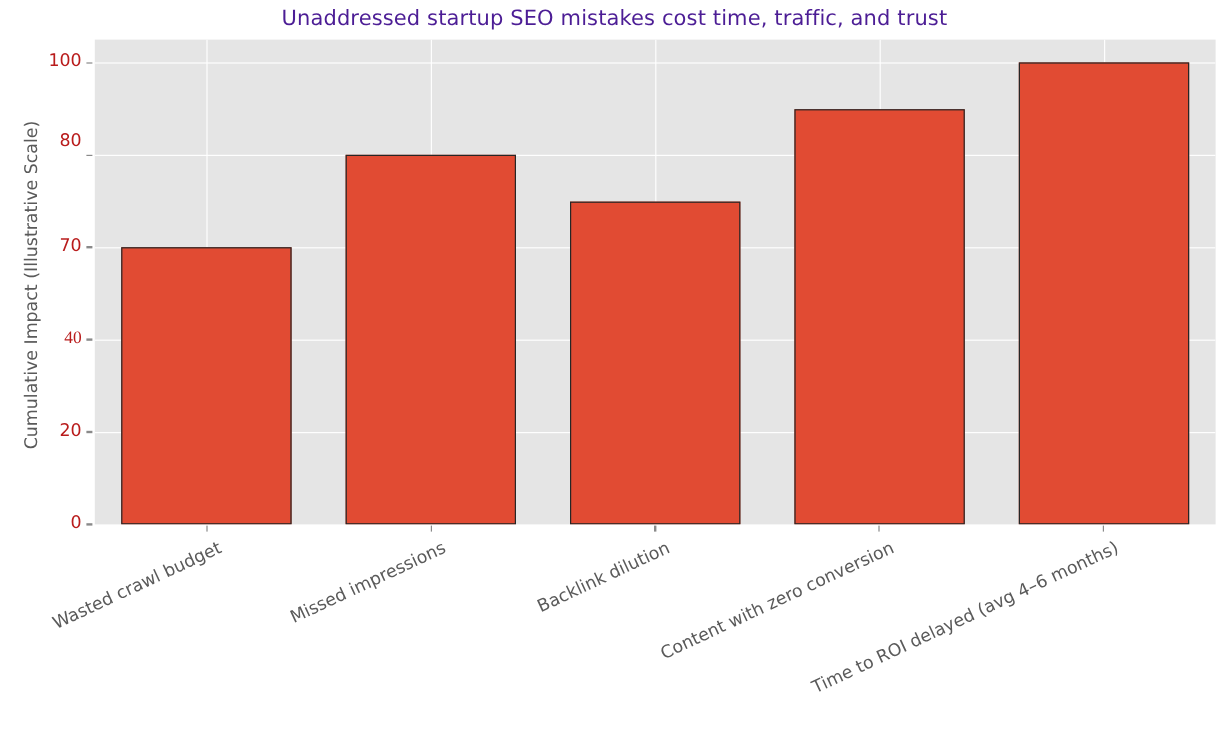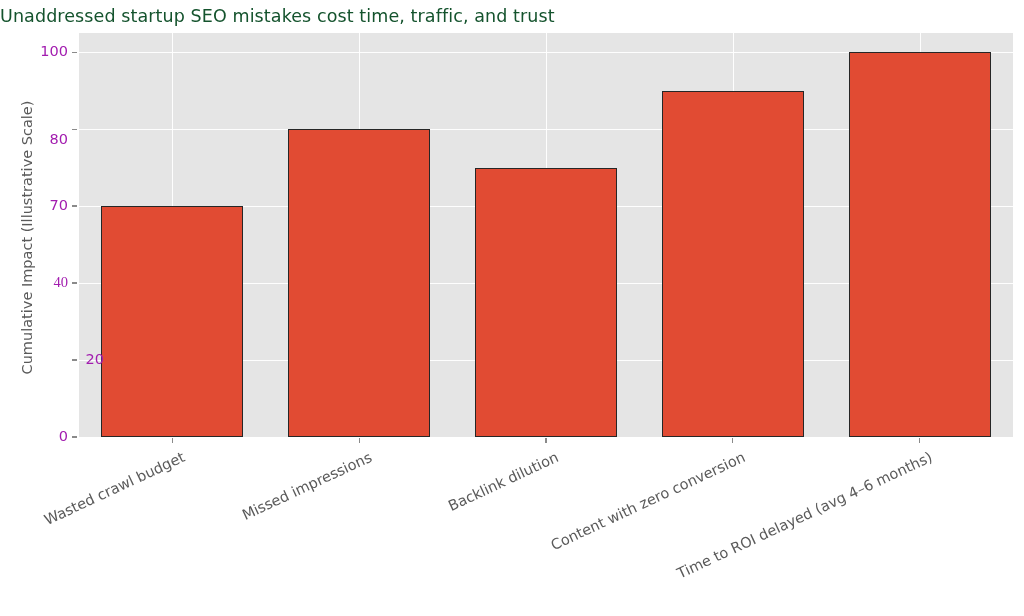--- a/index.html
+++ b/index.html
@@ -22,23 +22,23 @@
     height: 616px;
     background: #ffffff;
   }
 
   
   #chart-title {
     position: absolute;
     left: 0;
     top: 6px;
     width: 1024px;
-    text-align: left;
+    text-align: center;
     font-size: 17.5px;
-    color: #14532d;
+    color: #4c1d95;
     font-family: "DejaVu Sans", sans-serif;
     letter-spacing: 0.1px;
     white-space: nowrap;
   }
 
   
   #ylabel {
     position: absolute;
     left: 0px;
     top: 0px;
@@ -96,21 +96,21 @@
     height: 1.4px;
     background: #8a8a8a;
     left: 72px;
   }
   .ytick-text {
     position: absolute;
     right: 0;
     width: 60px;
     text-align: right;
     font-size: 14.5px;
-    color: #a21caf;
+    color: #b91c1c;
     white-space: nowrap;
   }
   .ytick-text-wrap {
     position: absolute;
     left: 0px;
     width: 68px;
     height: 18px;
   }
 
   .xtick-mark {
@@ -165,33 +165,33 @@
       <div class="bar" title="Content with zero conversion: 90" style="left: 582.8px; width: 142px; height: 346.3px; background: rgb(225, 75, 51); border-color: rgb(38, 38, 38);"></div>
       <div class="bar" title="Time to ROI delayed (avg 4–6 months): 100" style="left: 769.6px; width: 142px; height: 384.8px; background: rgb(225, 75, 51); border-color: rgb(38, 38, 38);"></div>
     </div>
 
   <div id="y-ticks">
       <div class="ytick-mark" style="top: 436.3px;"></div>
       <div class="ytick-text-wrap" style="top: 428px;">
         <div class="ytick-text">0</div>
       </div>
       <div class="ytick-mark" style="top: 359.3px;"></div>
-      <div class="ytick-text-wrap" style="top: 351px; padding-left: 36px;">
+      <div class="ytick-text-wrap" style="top: 351px;">
         <div class="ytick-text">20</div>
       </div>
       <div class="ytick-mark" style="top: 282.4px;"></div>
       <div class="ytick-text-wrap" style="top: 274.1px; font-family: Liberation Serif, serif;">
         <div class="ytick-text">40</div>
       </div>
       <div class="ytick-mark" style="top: 205.4px;"></div>
       <div class="ytick-text-wrap" style="top: 197.1px;">
         <div class="ytick-text">70</div>
       </div>
       <div class="ytick-mark" style="top: 128.5px;"></div>
-      <div class="ytick-text-wrap" style="top: 131px;">
+      <div class="ytick-text-wrap" style="top: 110px;">
         <div class="ytick-text">80</div>
       </div>
       <div class="ytick-mark" style="top: 51.5px;"></div>
       <div class="ytick-text-wrap" style="top: 43.2px;">
         <div class="ytick-text">100</div>
       </div>
     </div>
   <div id="x-ticks">
       <div class="xtick-mark" style="left: 171.7px;"></div>
       <div class="xtick-label-anchor" style="left: 180.4px;">

